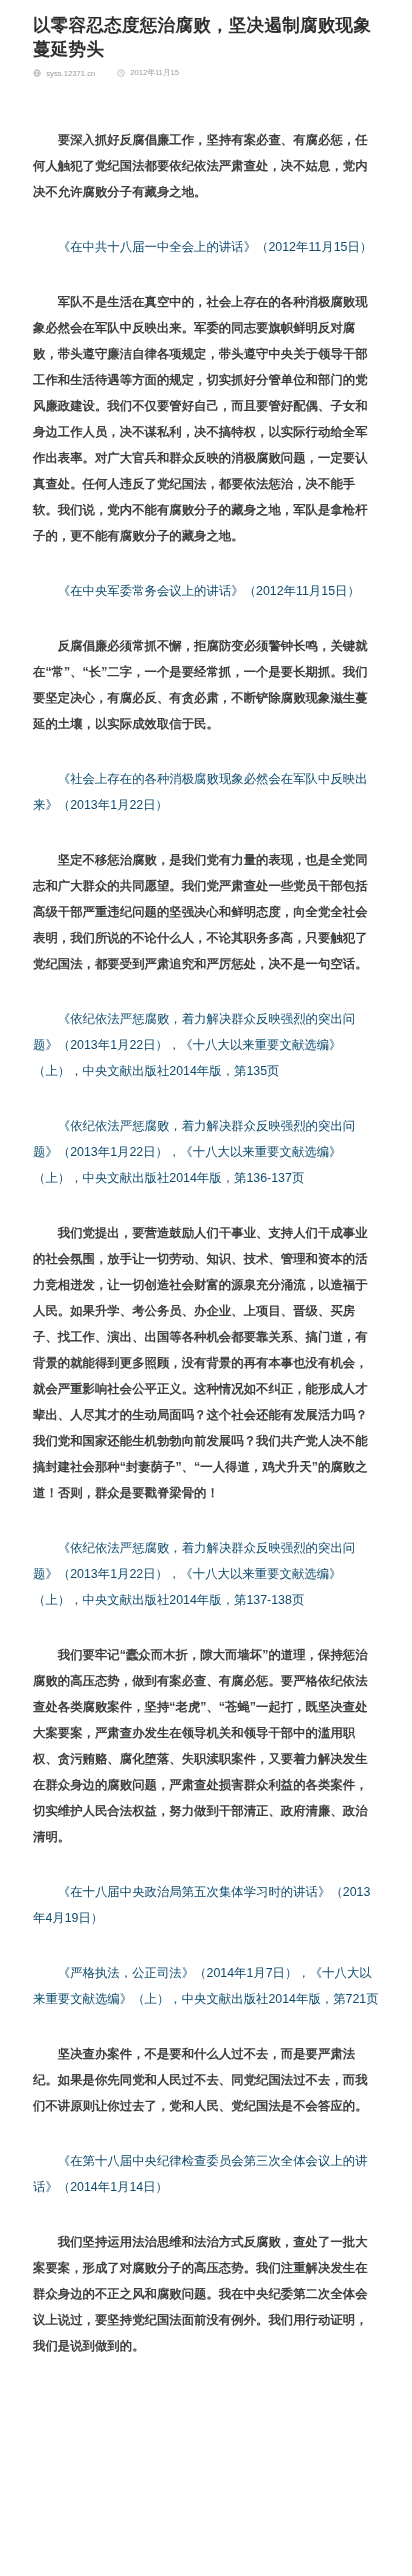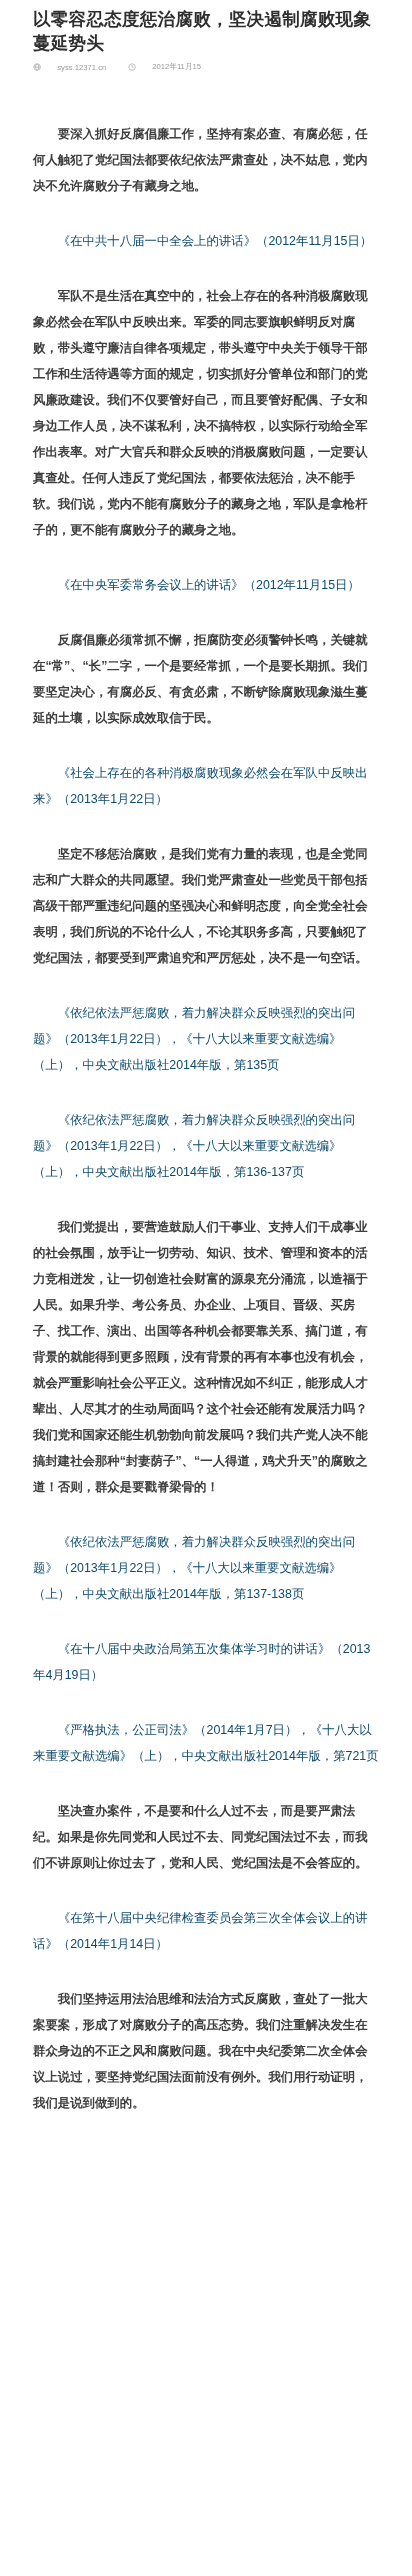--- a/index.html
+++ b/index.html
@@ -3,38 +3,38 @@
 <meta charset="utf-8">
 <style>
   html, body { margin: 0; padding: 0; background: #ffffff; }
   .page {
     width: 412px;
     margin: 0 auto;
     font-family: "Liberation Sans", "DejaVu Sans", sans-serif;
     box-sizing: border-box;
     padding: 0 33px 46px 33px;
   }
-  .article-header { padding-top: 7px; }
+  .article-header { padding-top: 13px; }
   .article-title {
     font-size: 17.5px;
     line-height: 24px;
     font-weight: bold;
     color: #2f2f2f;
     margin: 0;
     letter-spacing: 0.3px;
   }
   .meta-row {
     margin-top: 7.2px;
     display: flex;
     align-items: center;
     gap: 21.6px;
     color: #9b9b9b;
     font-size: 7.7px;
   }
-  .meta-item { display: flex; align-items: center; gap: 16px; }
+  .meta-item { display: flex; align-items: center; gap: 5px; }
   .meta-item svg { display: block; }
   .article-body { margin-top: 49px; }
   .block { font-size: 12.4px; line-height: 26px; margin: 29px 0; }
   .block.para  { color: #3f3f3f; text-indent: 2em; font-weight: bold; }
   .block.cite  { color: #0c4a6e; text-indent: 2em; }
 </style>
 </head>
 <body>
 
 <div class="page">
@@ -68,20 +68,21 @@
       <div class="block cite">《在中共十八届一中全会上的讲话》（2012年11月15日）</div>
       <div class="block para">军队不是生活在真空中的，社会上存在的各种消极腐败现象必然会在军队中反映出来。军委的同志要旗帜鲜明反对腐败，带头遵守廉洁自律各项规定，带头遵守中央关于领导干部工作和生活待遇等方面的规定，切实抓好分管单位和部门的党风廉政建设。我们不仅要管好自己，而且要管好配偶、子女和身边工作人员，决不谋私利，决不搞特权，以实际行动给全军作出表率。对广大官兵和群众反映的消极腐败问题，一定要认真查处。任何人违反了党纪国法，都要依法惩治，决不能手软。我们说，党内不能有腐败分子的藏身之地，军队是拿枪杆子的，更不能有腐败分子的藏身之地。</div>
       <div class="block cite">《在中央军委常务会议上的讲话》（2012年11月15日）</div>
       <div class="block para">反腐倡廉必须常抓不懈，拒腐防变必须警钟长鸣，关键就在“常”、“长”二字，一个是要经常抓，一个是要长期抓。我们要坚定决心，有腐必反、有贪必肃，不断铲除腐败现象滋生蔓延的土壤，以实际成效取信于民。</div>
       <div class="block cite">《社会上存在的各种消极腐败现象必然会在军队中反映出来》（2013年1月22日）</div>
       <div class="block para">坚定不移惩治腐败，是我们党有力量的表现，也是全党同志和广大群众的共同愿望。我们党严肃查处一些党员干部包括高级干部严重违纪问题的坚强决心和鲜明态度，向全党全社会表明，我们所说的不论什么人，不论其职务多高，只要触犯了党纪国法，都要受到严肃追究和严厉惩处，决不是一句空话。</div>
       <div class="block cite">《依纪依法严惩腐败，着力解决群众反映强烈的突出问题》（2013年1月22日），《十八大以来重要文献选编》（上），中央文献出版社2014年版，第135页</div>
       <div class="block cite">《依纪依法严惩腐败，着力解决群众反映强烈的突出问题》（2013年1月22日），《十八大以来重要文献选编》（上），中央文献出版社2014年版，第136-137页</div>
       <div class="block para">我们党提出，要营造鼓励人们干事业、支持人们干成事业的社会氛围，放手让一切劳动、知识、技术、管理和资本的活力竞相迸发，让一切创造社会财富的源泉充分涌流，以造福于人民。如果升学、考公务员、办企业、上项目、晋级、买房子、找工作、演出、出国等各种机会都要靠关系、搞门道，有背景的就能得到更多照顾，没有背景的再有本事也没有机会，就会严重影响社会公平正义。这种情况如不纠正，能形成人才辈出、人尽其才的生动局面吗？这个社会还能有发展活力吗？我们党和国家还能生机勃勃向前发展吗？我们共产党人决不能搞封建社会那种“封妻荫子”、“一人得道，鸡犬升天”的腐败之道！否则，群众是要戳脊梁骨的！</div>
       <div class="block cite">《依纪依法严惩腐败，着力解决群众反映强烈的突出问题》（2013年1月22日），《十八大以来重要文献选编》（上），中央文献出版社2014年版，第137-138页</div>
+      <div class="block para">我们要牢记“蠹众而木折，隙大而墙坏”的道理，保持惩治腐败的高压态势，做到有案必查、有腐必惩。要严格依纪依法查处各类腐败案件，坚持“老虎”、“苍蝇”一起打，既坚决查处大案要案，严肃查办发生在领导机关和领导干部中的滥用职权、贪污贿赂、腐化堕落、失职渎职案件，又要着力解决发生在群众身边的腐败问题，严肃查处损害群众利益的各类案件，切实维护人民合法权益，努力做到干部清正、政府清廉、政治清明。</div>
       <div class="block cite">《在十八届中央政治局第五次集体学习时的讲话》（2013年4月19日）</div>
       <div class="block cite">《严格执法，公正司法》（2014年1月7日），《十八大以来重要文献选编》（上），中央文献出版社2014年版，第721页</div>
       <div class="block para">坚决查办案件，不是要和什么人过不去，而是要严肃法纪。如果是你先同党和人民过不去、同党纪国法过不去，而我们不讲原则让你过去了，党和人民、党纪国法是不会答应的。</div>
       <div class="block cite">《在第十八届中央纪律检查委员会第三次全体会议上的讲话》（2014年1月14日）</div>
       <div class="block para">我们坚持运用法治思维和法治方式反腐败，查处了一批大案要案，形成了对腐败分子的高压态势。我们注重解决发生在群众身边的不正之风和腐败问题。我在中央纪委第二次全体会议上说过，要坚持党纪国法面前没有例外。我们用行动证明，我们是说到做到的。</div>
     </div>
 </div>
 
 
 </body></html>

